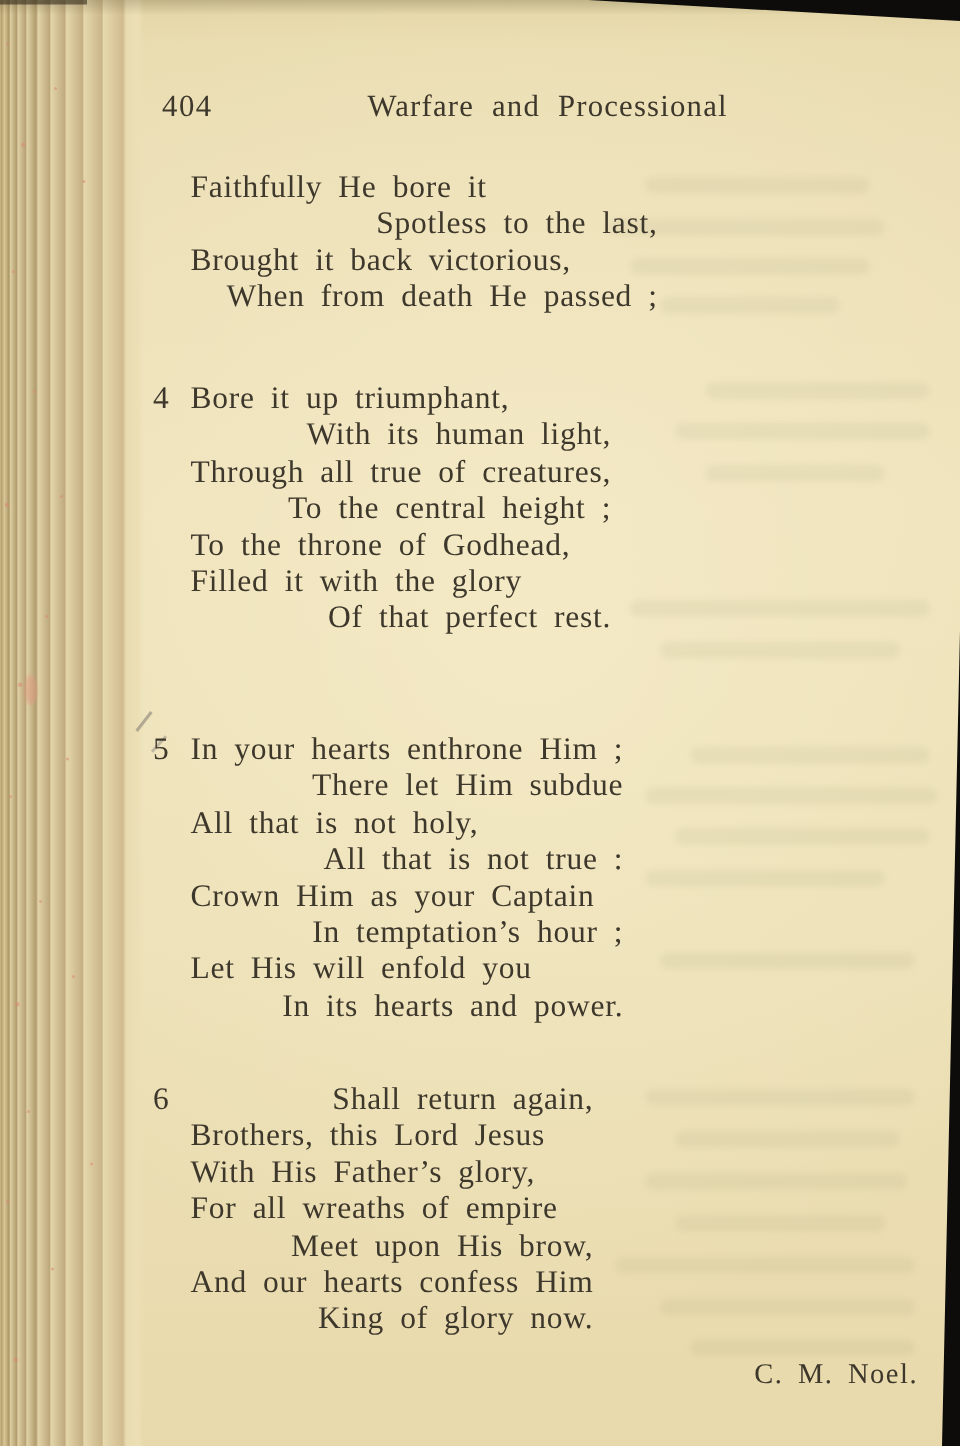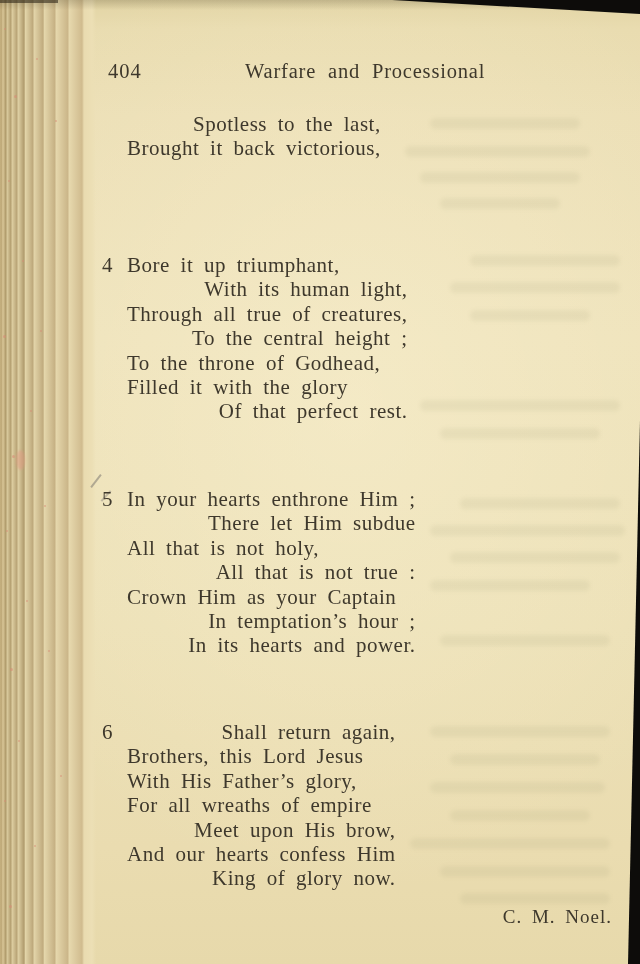--- a/index.html
+++ b/index.html
@@ -112,41 +112,44 @@
   <div class="scratch"></div>
   <div class="scratch2"></div>
   <div class="pink-blotch"></div>
 
   <div class="running-head">
     <span class="page-number">404</span>
     <span class="head-title">Warfare and Processional</span>
   </div>
 
   <section class="stanza" style="top:112px">
+      <div class="line">Faithfully He bore it</div>
       <div class="line indent">Spotless to the last,</div>
       <div class="line">Brought it back victorious,</div>
+      <div class="line indent">When from death He passed ;</div>
     </section>
   <section class="stanza" style="top:253px">
       <span class="num">4</span>
       <div class="line">Bore it up triumphant,</div>
       <div class="line indent">With its human light,</div>
       <div class="line">Through all true of creatures,</div>
       <div class="line indent">To the central height ;</div>
       <div class="line">To the throne of Godhead,</div>
       <div class="line">Filled it with the glory</div>
       <div class="line indent">Of that perfect rest.</div>
     </section>
   <section class="stanza" style="top:487px">
       <span class="num">5</span>
       <div class="line">In your hearts enthrone Him ;</div>
       <div class="line indent">There let Him subdue</div>
       <div class="line">All that is not holy,</div>
       <div class="line indent">All that is not true :</div>
       <div class="line">Crown Him as your Captain</div>
       <div class="line indent">In temptation’s hour ;</div>
+      <div class="line">Let His will enfold you</div>
       <div class="line indent">In its hearts and power.</div>
     </section>
   <section class="stanza" style="top:720px">
       <span class="num">6</span>
       <div class="line indent">Shall return again,</div>
       <div class="line">Brothers, this Lord Jesus</div>
       <div class="line">With His Father’s glory,</div>
       <div class="line">For all wreaths of empire</div>
       <div class="line indent">Meet upon His brow,</div>
       <div class="line">And our hearts confess Him</div>

